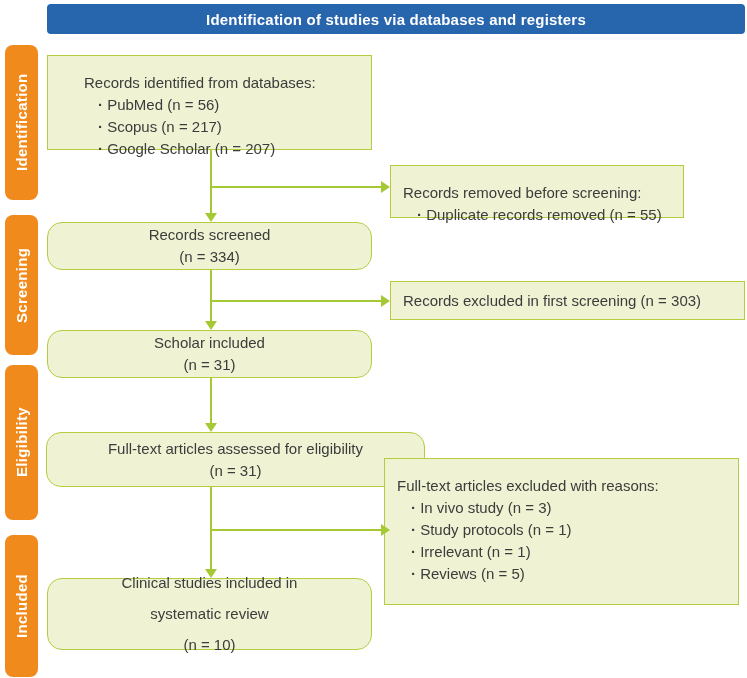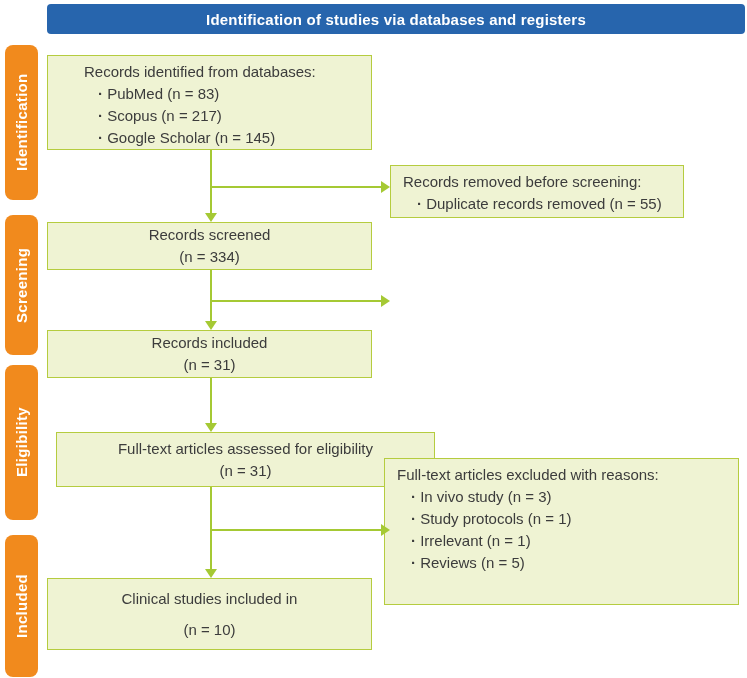--- a/index.html
+++ b/index.html
@@ -23,32 +23,32 @@
   }
   #stage-identification{top:45px;height:155px;}
   #stage-screening{top:215px;height:140px;}
   #stage-eligibility{top:365px;height:155px;}
   #stage-included{top:535px;height:142px;}
   
   .fbox{
     position:absolute;background:#eff3d3;border:1.5px solid #b5cc3f;
     box-sizing:border-box;font-size:15px;line-height:22px;color:#3c3c3c;
   }
-  .fbox.center{display:flex;flex-direction:column;align-items:center;justify-content:center;text-align:right;}
-  .fbox.listy{padding:5px 10px 5px 12px;}
+  .fbox.center{display:flex;flex-direction:column;align-items:center;justify-content:center;text-align:right;border-radius:15px;}
+  .fbox.listy{padding:16px 10px 5px 12px;}
   .fbox .title{white-space:nowrap;}
   .fbox ul{margin:0;padding:0 0 0 14px;list-style:none;}
   .fbox li{white-space:nowrap;}
   .fbox li::before{content:"\00b7\0020";font-weight:700;}
   #box-identified{left:47px;top:55px;width:325px;height:95px;padding-left:36px;}
   #box-removed{left:390px;top:165px;width:294px;height:53px;}
   #box-screened{left:47px;top:222px;width:325px;height:48px;}
   #box-excluded1{left:390px;top:281px;width:355px;height:39px;display:flex;align-items:center;}
   #box-included{left:47px;top:330px;width:325px;height:48px;}
-  #box-fulltext{left:56px;top:432px;width:379px;height:55px;}
+  #box-fulltext{left:46px;top:432px;width:379px;height:55px;}
   #box-ftexcluded{left:384px;top:458px;width:355px;height:147px;}
   #box-clinical{left:47px;top:578px;width:325px;height:72px;gap:9px;}
   
   .vline{position:absolute;left:210px;width:2px;background:#a5c934;}
   .hline{position:absolute;height:2px;background:#a5c934;left:211px;width:170px;}
   .ah-down{
     position:absolute;left:205px;width:0;height:0;
     border-left:6px solid transparent;border-right:6px solid transparent;
     border-top:9px solid #a5c934;
   }
@@ -76,61 +76,65 @@
   <div class="stage" id="stage-eligibility">
     <span>Eligibility</span>
   </div>
   <div class="stage" id="stage-included">
     <span>Included</span>
   </div>
 
   <div class="fbox listy" id="box-identified">
     <div class="title">Records identified from databases:</div>
     <ul>
-      <li>PubMed (n = 83)</li>
+      <li>PubMed (n = 56)</li>
       <li>Scopus (n = 217)</li>
-      <li>Google Scholar (n = 145)</li>
+      <li>Google Scholar (n = 207)</li>
     </ul>
   </div>
 
   <div class="fbox listy" id="box-removed">
     <div class="title">Records removed before screening:</div>
     <ul>
       <li>Duplicate records removed (n = 55)</li>
     </ul>
   </div>
 
   <div class="fbox center" id="box-screened">
     <div>Records screened</div>
     <div>(n = 334)</div>
   </div>
 
+  <div class="fbox" id="box-excluded1" style="padding-left:12px;">
+    <div>Records excluded in first screening (n = 303)</div>
+  </div>
 
   <div class="fbox center" id="box-included">
-    <div>Records included</div>
+    <div>Scholar included</div>
     <div>(n = 31)</div>
   </div>
 
   <div class="fbox center" id="box-fulltext">
     <div>Full-text articles assessed for eligibility</div>
     <div>(n = 31)</div>
   </div>
 
   <div class="fbox listy" id="box-ftexcluded">
     <div class="title">Full-text articles excluded with reasons:</div>
     <ul>
       <li>In vivo study (n = 3)</li>
       <li>Study protocols (n = 1)</li>
       <li>Irrelevant (n = 1)</li>
       <li>Reviews (n = 5)</li>
     </ul>
   </div>
 
   <div class="fbox center" id="box-clinical">
     <div>Clinical studies included in</div>
+    <div>systematic review</div>
     <div>(n = 10)</div>
   </div>
 
   <div class="vline" style="top:150px;height:64px;"></div>
   <div class="ah-down" style="top:213px;"></div>
   <div class="hline" style="top:186px;"></div>
   <div class="ah-right" style="top:181px;"></div>
 
   <div class="vline" style="top:270px;height:52px;"></div>
   <div class="ah-down" style="top:321px;"></div>

